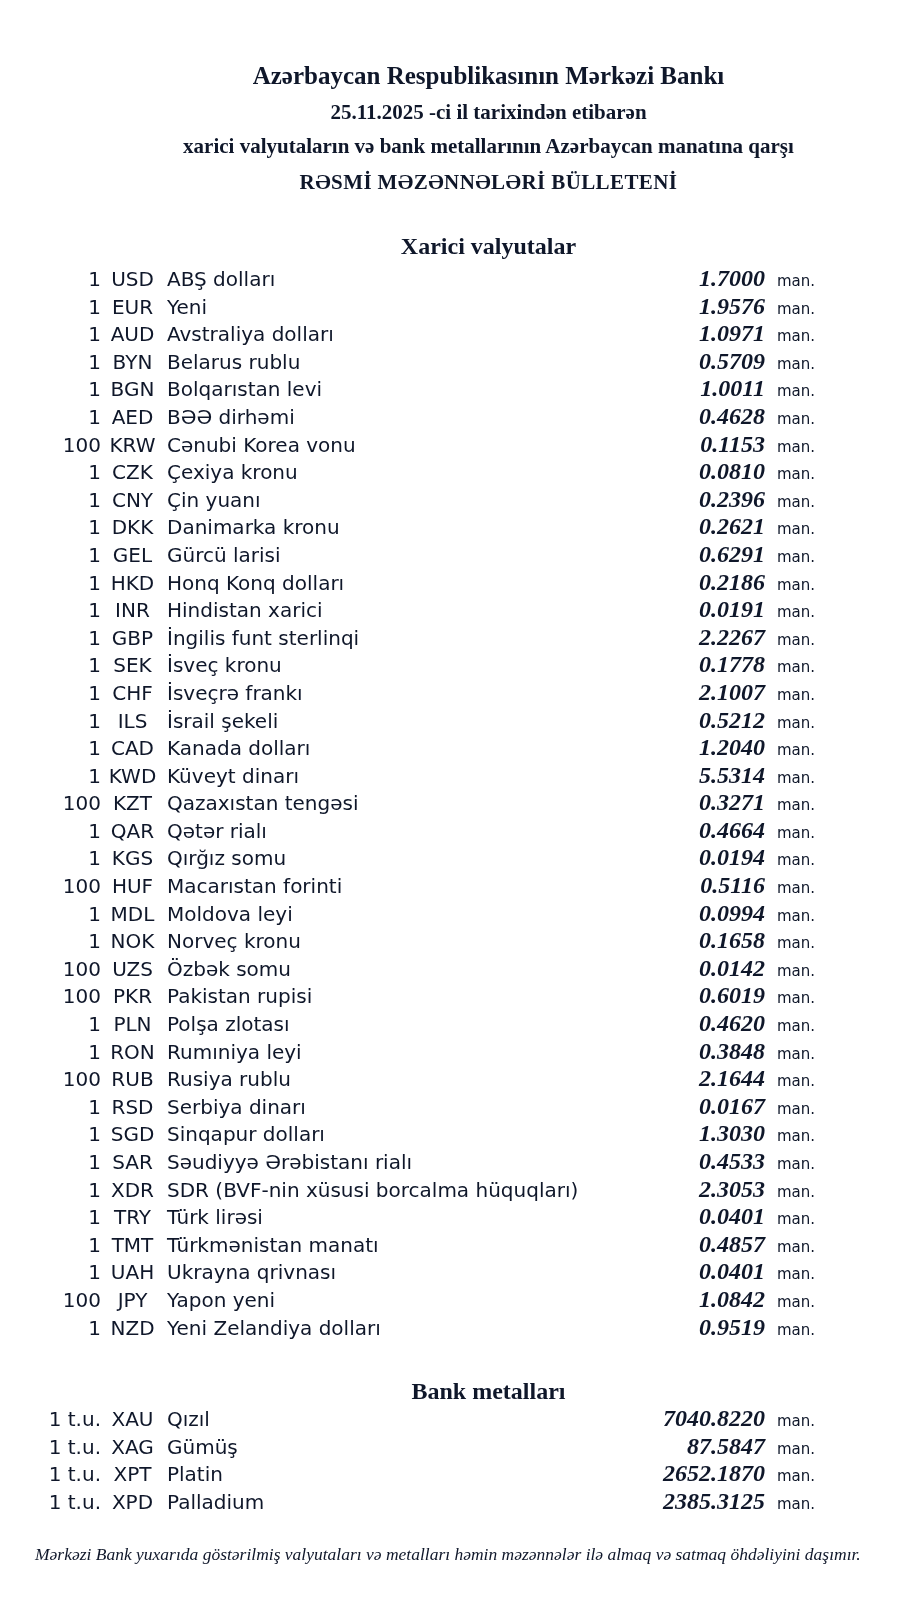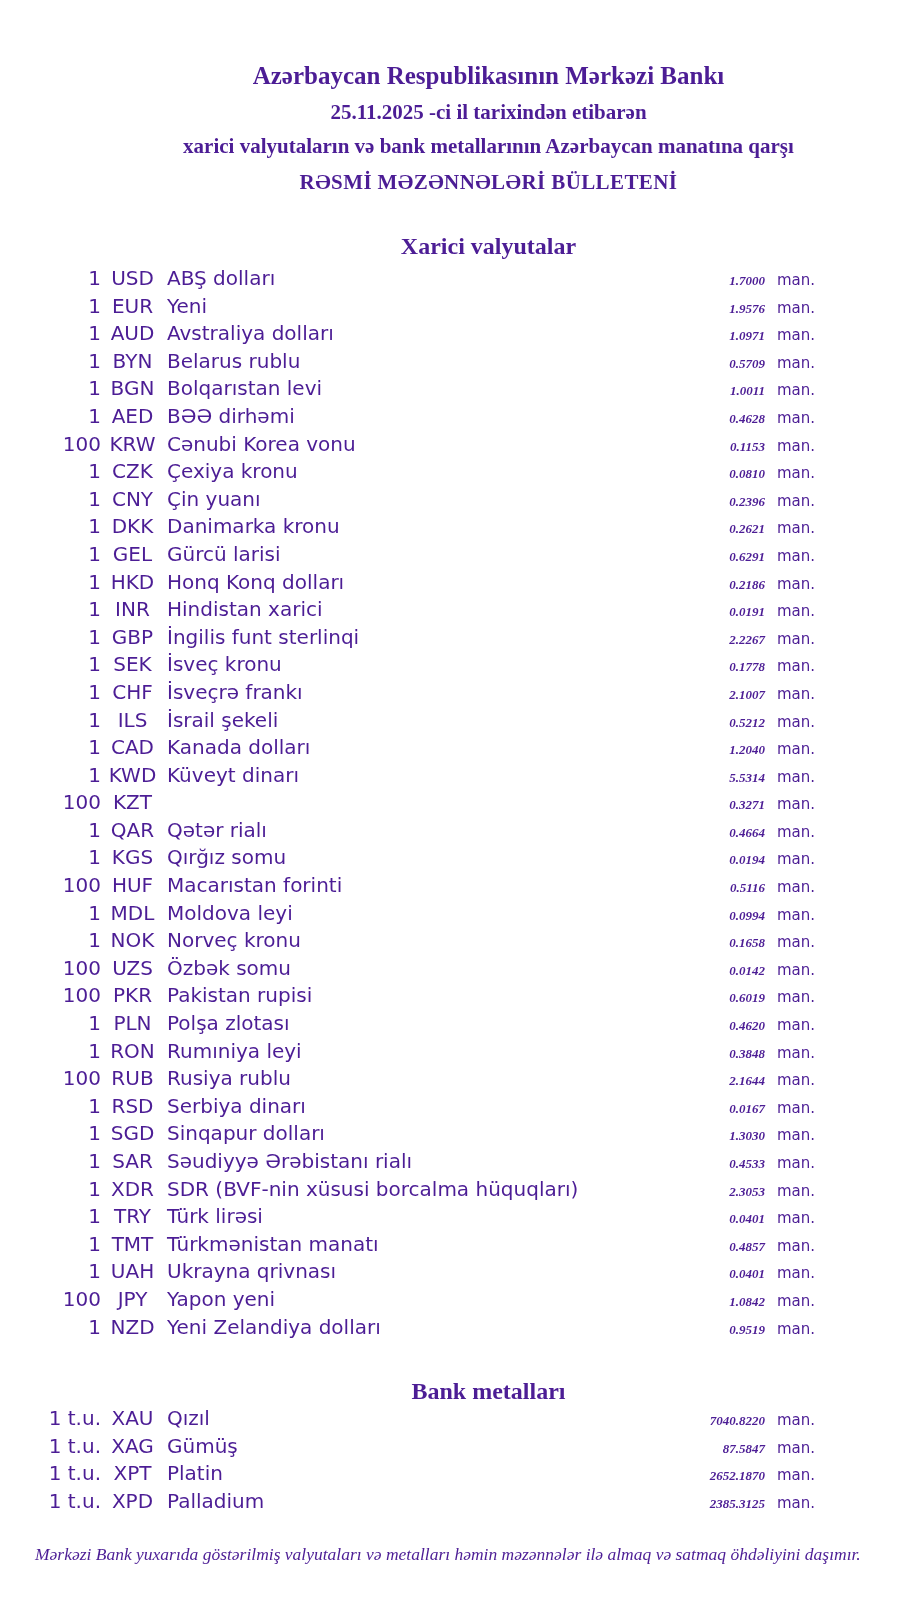--- a/index.html
+++ b/index.html
@@ -1,19 +1,19 @@
 <!DOCTYPE html>
 <html><head>
 <meta charset="utf-8">
 <style>
   html,body{margin:0;padding:0;background:#ffffff;}
   .page{
     position:relative;
     width:859px;height:1598px;
-    background:#ffffff;color:#4c1d95;
+    background:#ffffff;color:#0f172a;
     overflow:hidden;
     font-family:"DejaVu Sans",sans-serif;
   }
   
   .centered{margin-left:68px;width:841px;text-align:center;}
   .title{
     margin-top:62px;font-family:"Liberation Serif","DejaVu Serif",serif;
     font-weight:bold;font-size:25px;line-height:28px;
   }
   .date-line,.subtitle,.bulletin-title{
@@ -43,21 +43,21 @@
   }
   .cell-code{
     grid-column:2;text-align:center;font-size:20px;white-space:nowrap;
   }
   .cell-name{
     grid-column:3;text-align:left;padding-left:3px;font-size:20px;white-space:nowrap;
   }
   .cell-rate{
     grid-column:4;text-align:right;
     font-family:"Liberation Serif","DejaVu Serif",serif;
-    font-weight:bold;font-style:italic;font-size:13px;white-space:nowrap;
+    font-weight:bold;font-style:italic;font-size:24px;white-space:nowrap;
   }
   .cell-unit{
     grid-column:6;text-align:left;font-size:15px;white-space:nowrap;
   }
   .footer{
     margin-top:26px;margin-left:35px;
     font-family:"Liberation Serif","DejaVu Serif",serif;
     font-style:italic;font-size:17.5px;line-height:24px;white-space:nowrap;
   }
 </style>
@@ -206,20 +206,21 @@
       <div class="row">
         <span class="cell-qty">1</span>
         <span class="cell-code">KWD</span>
         <span class="cell-name">Küveyt dinarı</span>
         <span class="cell-rate">5.5314</span>
         <span class="cell-unit">man.</span>
       </div>
       <div class="row">
         <span class="cell-qty">100</span>
         <span class="cell-code">KZT</span>
+        <span class="cell-name">Qazaxıstan tengəsi</span>
         <span class="cell-rate">0.3271</span>
         <span class="cell-unit">man.</span>
       </div>
       <div class="row">
         <span class="cell-qty">1</span>
         <span class="cell-code">QAR</span>
         <span class="cell-name">Qətər rialı</span>
         <span class="cell-rate">0.4664</span>
         <span class="cell-unit">man.</span>
       </div>

